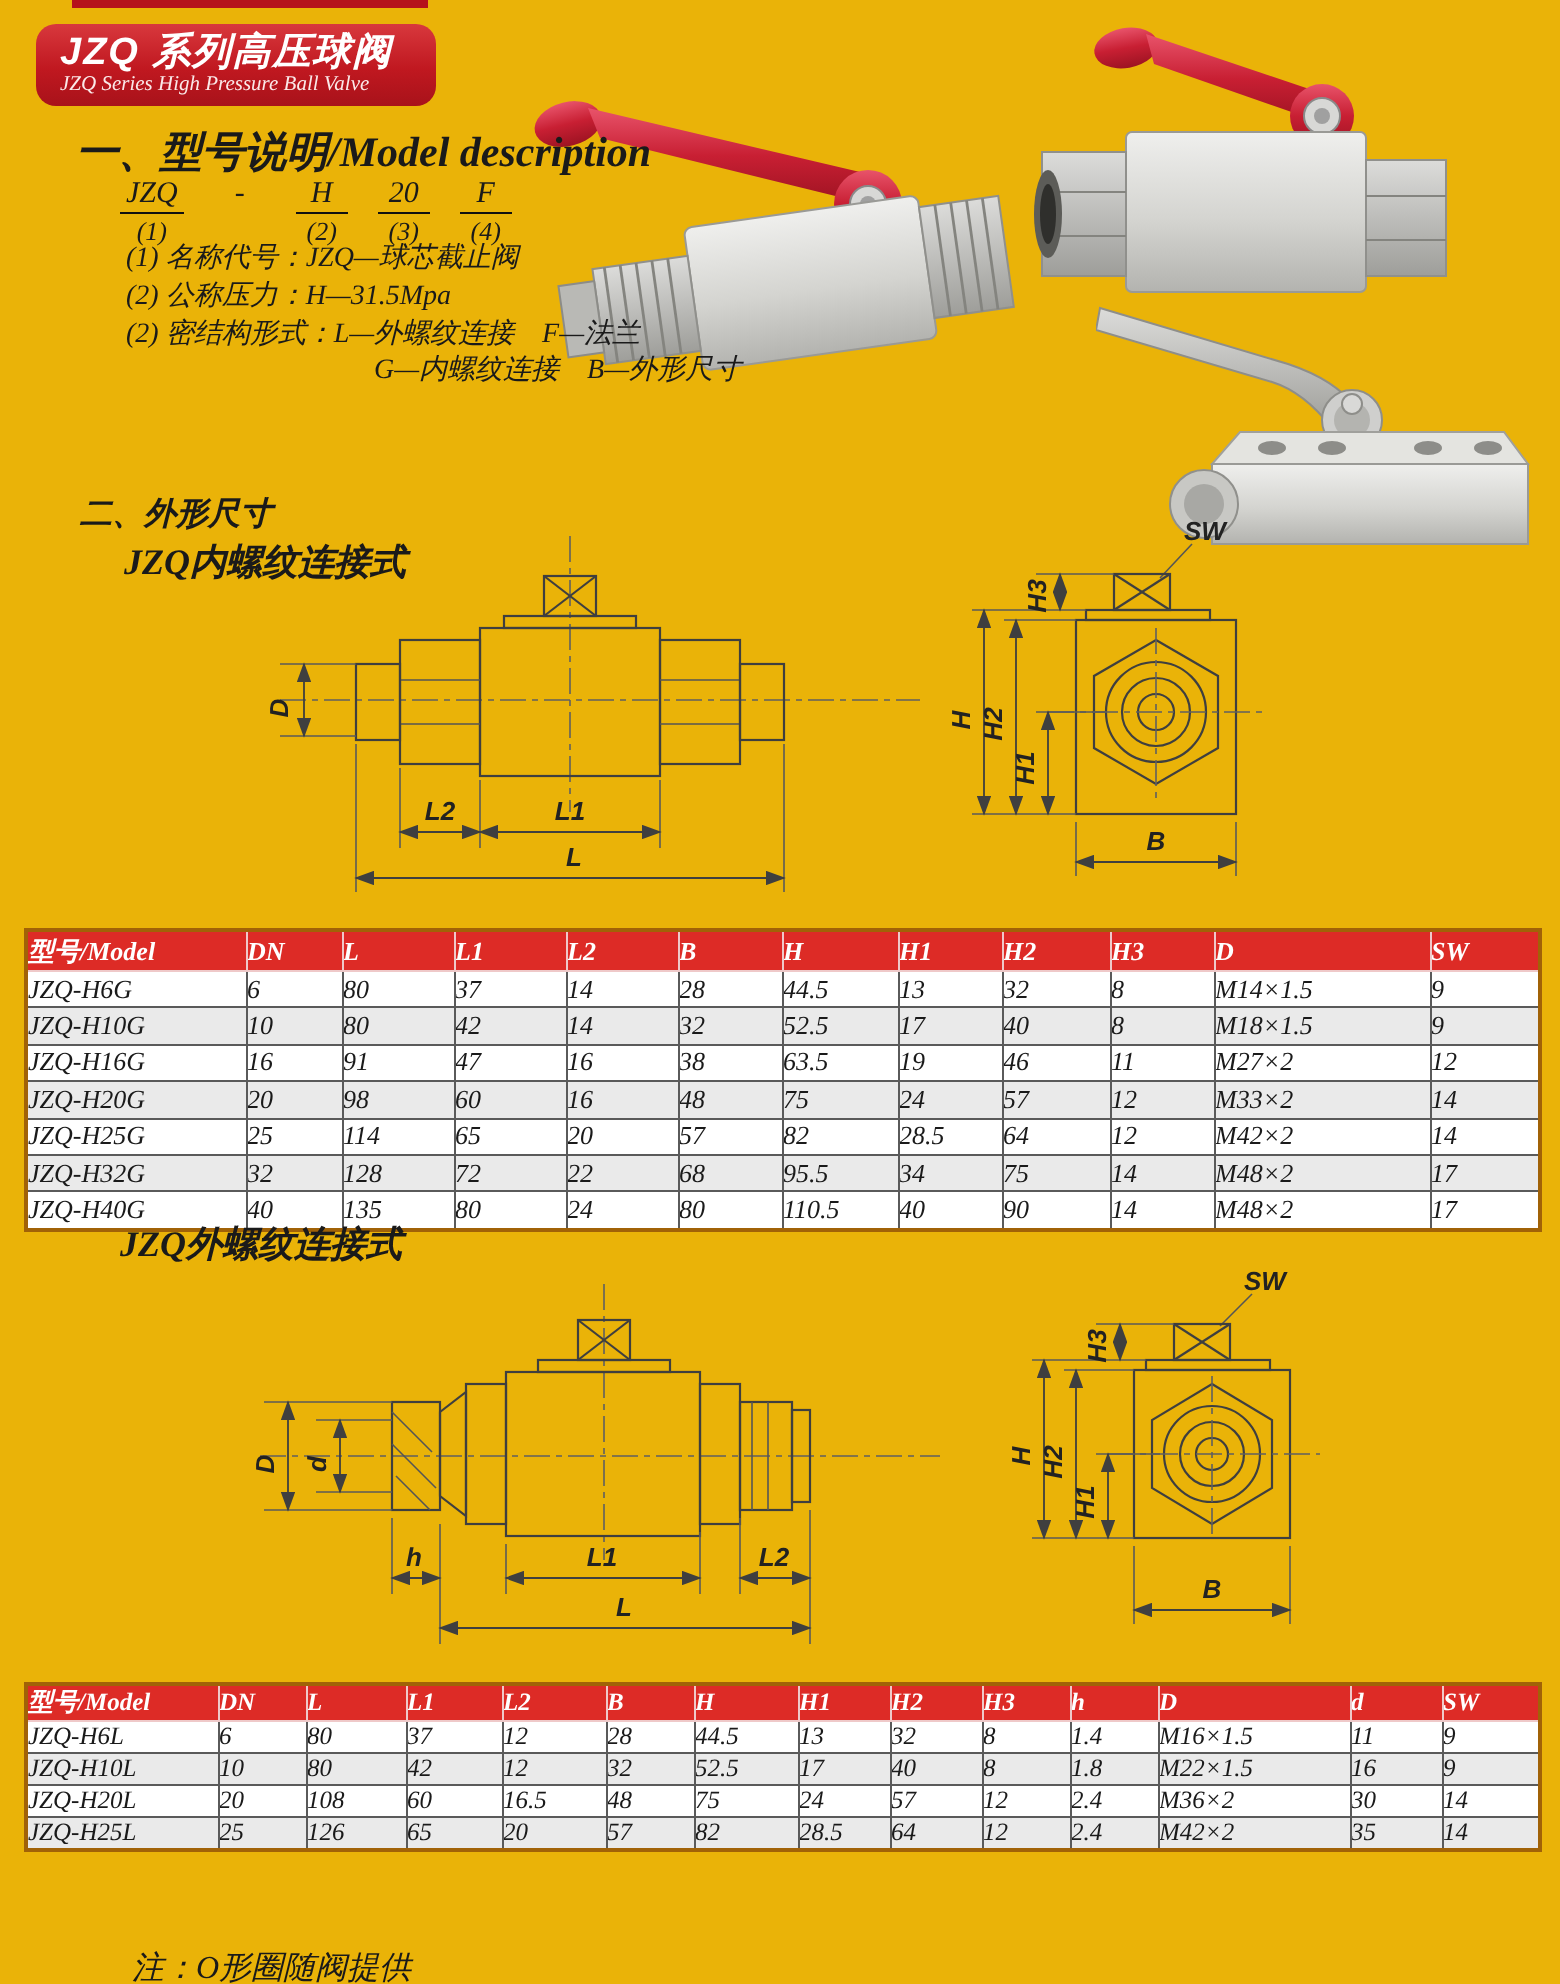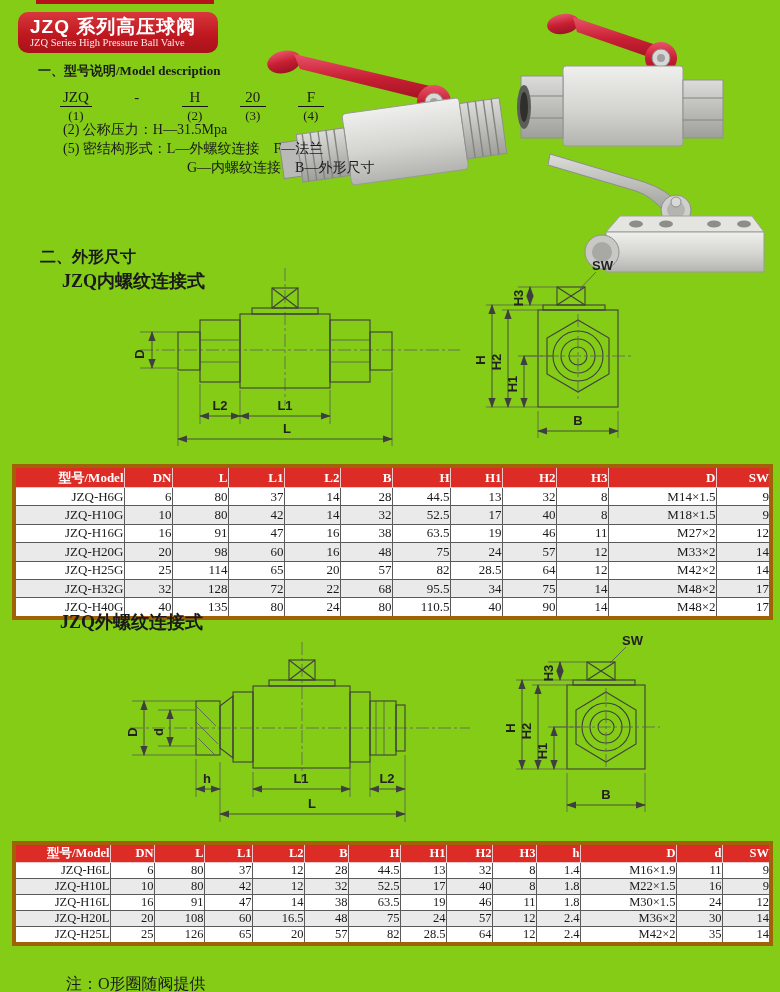--- a/index.html
+++ b/index.html
@@ -1,29 +1,29 @@
 <!DOCTYPE html>
 <html><head>
 <meta charset="utf-8">
 <style>
   html,body{margin:0;padding:0;background:#fff;}
-  .page{position:relative;width:780px;height:992px;background:#84cc16;overflow:hidden;
-        font-family:"Liberation Serif","DejaVu Serif",serif;color:#1a1a1a;}
+  .page{position:relative;width:780px;height:992px;background:#eab308;overflow:hidden;
+        font-family:"Liberation Serif","DejaVu Serif",serif;color:#1a1a1a;font-style:italic;}
 
   .top-strip{position:absolute;left:36px;top:0;width:178px;height:4px;background:#b5121b;}
 
   .banner{position:absolute;left:18px;top:12px;width:200px;height:41px;box-sizing:border-box;
           background:linear-gradient(180deg,#d8383d 0%,#c01820 55%,#a8121a 100%);
           border-radius:10px;color:#fff;padding:4px 10px 0 12px;}
   .banner-cn{font-family:"Liberation Sans","DejaVu Sans",sans-serif;font-weight:bold;
              font-size:19px;line-height:21px;letter-spacing:1px;white-space:nowrap;}
   .banner-en{font-size:10.5px;line-height:12px;white-space:nowrap;color:#fbe9e9;}
 
-  .s1-title{position:absolute;left:38px;top:62px;font-size:13px;font-weight:bold;}
-  .mcode{position:absolute;left:60px;top:89px;display:flex;gap:32px;font-size:15px;}
+  .s1-title{position:absolute;left:38px;top:62px;font-size:21px;font-weight:bold;}
+  .mcode{position:absolute;left:60px;top:89px;display:flex;gap:15px;font-size:15px;}
   .mcol{text-align:center;}
   .mpart{display:inline-block;padding:0 3px 0;min-width:20px;}
   .mpart.u{border-bottom:1.2px solid #111;}
   .midx{display:block;font-size:13px;margin-top:1px;}
   .s1-list{position:absolute;left:63px;top:121px;font-size:14px;line-height:18.8px;white-space:nowrap;}
   .s1-cont{margin-left:124px;}
 
   .s2-title{position:absolute;left:40px;top:247px;font-size:16px;font-weight:bold;}
   .sub-label{position:absolute;font-size:18px;font-weight:bold;}
   .sub1{left:62px;top:269px;}
@@ -35,22 +35,22 @@
   svg .ln{stroke:#3f3f3f;stroke-width:1.1;fill:none;}
   svg .thin{stroke:#555;stroke-width:0.8;fill:none;}
   svg .cl{stroke:#606060;stroke-width:0.8;fill:none;stroke-dasharray:13 3 3 3;}
   svg .ext{stroke:#5a5a5a;stroke-width:0.8;fill:none;}
   svg .dim{stroke:#3f3f3f;stroke-width:0.9;fill:none;}
   svg .dlab{font-family:"Liberation Sans","DejaVu Sans",sans-serif;font-size:13px;font-weight:bold;fill:#222;}
 
   .tbl-wrap{position:absolute;left:12px;width:757px;}
   .t1{top:464px;}
   .t2{top:841px;}
-  table.dim-tbl{border-collapse:collapse;width:100%;table-layout:fixed;text-align:right;
-                border:4px solid #a16207;}
+  table.dim-tbl{border-collapse:collapse;width:100%;table-layout:fixed;text-align:left;
+                border:2px solid #a16207;}
   .t1 table.dim-tbl{font-size:13px;}
   .t2 table.dim-tbl{font-size:12.5px;}
   table.dim-tbl th{background:#dd2b26;color:#fff;font-weight:bold;border:1px solid #efc9c9;
                    border-top:none;padding:0;overflow:hidden;white-space:nowrap;}
   .t1 th{height:19px;} .t2 th{height:17px;}
   table.dim-tbl td{border:1px solid #5a5a5a;padding:0;overflow:hidden;white-space:nowrap;}
   .t1 td{height:17.4px;} .t2 td{height:14.8px;}
   table.dim-tbl tbody tr:nth-child(even){background:#eaeaea;}
   table.dim-tbl tbody tr:nth-child(odd){background:#ffffff;}
 
@@ -184,22 +184,23 @@
       <span class="mpart u">20</span>
       <span class="midx">(3)</span>
     </div>
     <div class="mcol">
       <span class="mpart u">F</span>
       <span class="midx">(4)</span>
     </div>
   </div>
 
   <div class="s1-list">
+    <div>(1) 名称代号：JZQ—球芯截止阀</div>
     <div>(2) 公称压力：H—31.5Mpa</div>
-    <div>(5) 密结构形式：L—外螺纹连接　F—法兰</div>
+    <div>(2) 密结构形式：L—外螺纹连接　F—法兰</div>
     <div class="s1-cont">G—内螺纹连接　B—外形尺寸</div>
   </div>
 
   <div class="s2-title">二、外形尺寸</div>
   <div class="sub-label sub1">JZQ内螺纹连接式</div>
 
   <svg class="draw d1" width="700" height="205" viewBox="0 0 700 205">
     <defs>
       <marker id="ma" markerWidth="11" markerHeight="8" refX="10" refY="4" orient="auto">
           <path d="M0,0 L11,4 L0,8 z" fill="#3f3f3f"></path>
@@ -535,57 +536,41 @@
             <td>6</td>
             <td>80</td>
             <td>37</td>
             <td>12</td>
             <td>28</td>
             <td>44.5</td>
             <td>13</td>
             <td>32</td>
             <td>8</td>
             <td>1.4</td>
-            <td>M16×1.9</td>
+            <td>M16×1.5</td>
             <td>11</td>
             <td>9</td>
           </tr>
           <tr>
             <td>JZQ-H10L</td>
             <td>10</td>
             <td>80</td>
             <td>42</td>
             <td>12</td>
             <td>32</td>
             <td>52.5</td>
             <td>17</td>
             <td>40</td>
             <td>8</td>
             <td>1.8</td>
             <td>M22×1.5</td>
             <td>16</td>
             <td>9</td>
           </tr>
           <tr>
-            <td>JZQ-H16L</td>
-            <td>16</td>
-            <td>91</td>
-            <td>47</td>
-            <td>14</td>
-            <td>38</td>
-            <td>63.5</td>
-            <td>19</td>
-            <td>46</td>
-            <td>11</td>
-            <td>1.8</td>
-            <td>M30×1.5</td>
-            <td>24</td>
-            <td>12</td>
-          </tr>
-          <tr>
             <td>JZQ-H20L</td>
             <td>20</td>
             <td>108</td>
             <td>60</td>
             <td>16.5</td>
             <td>48</td>
             <td>75</td>
             <td>24</td>
             <td>57</td>
             <td>12</td>

